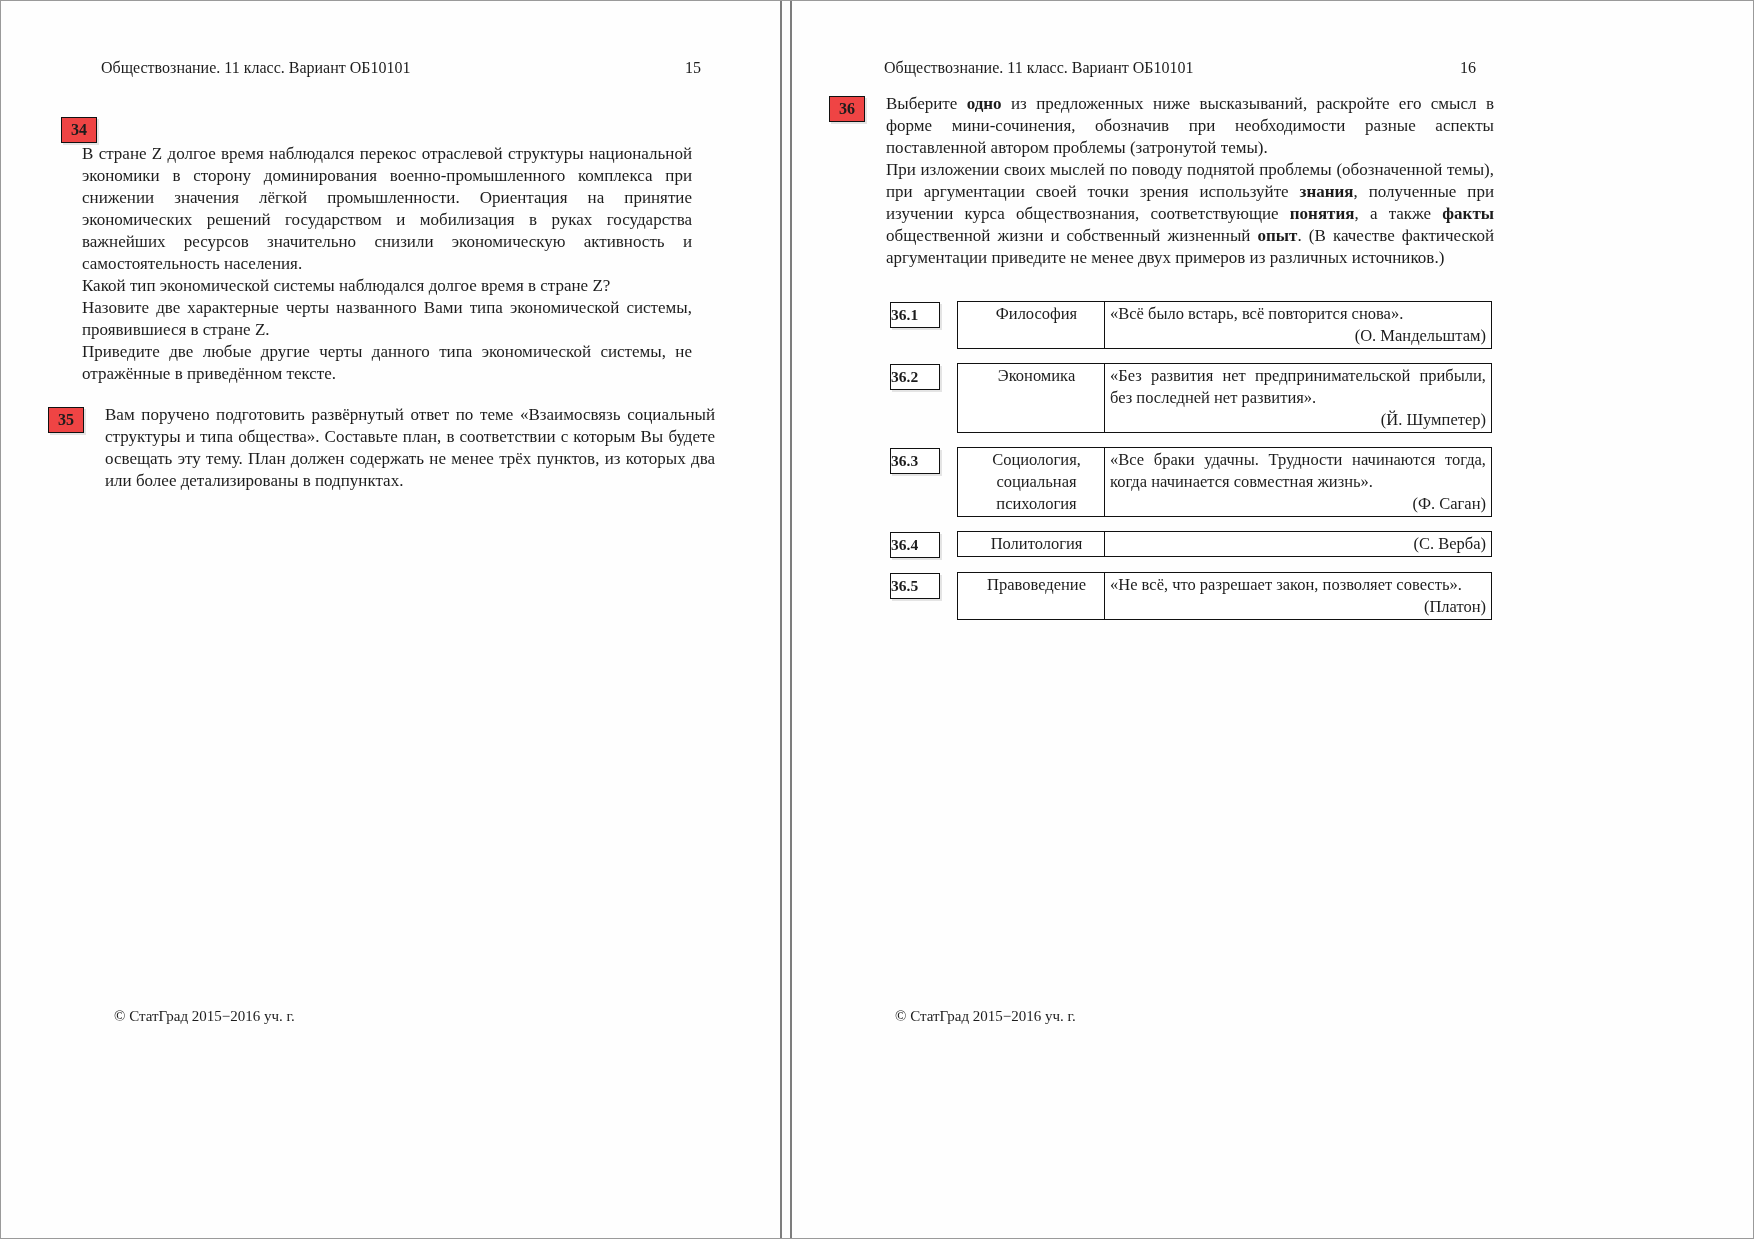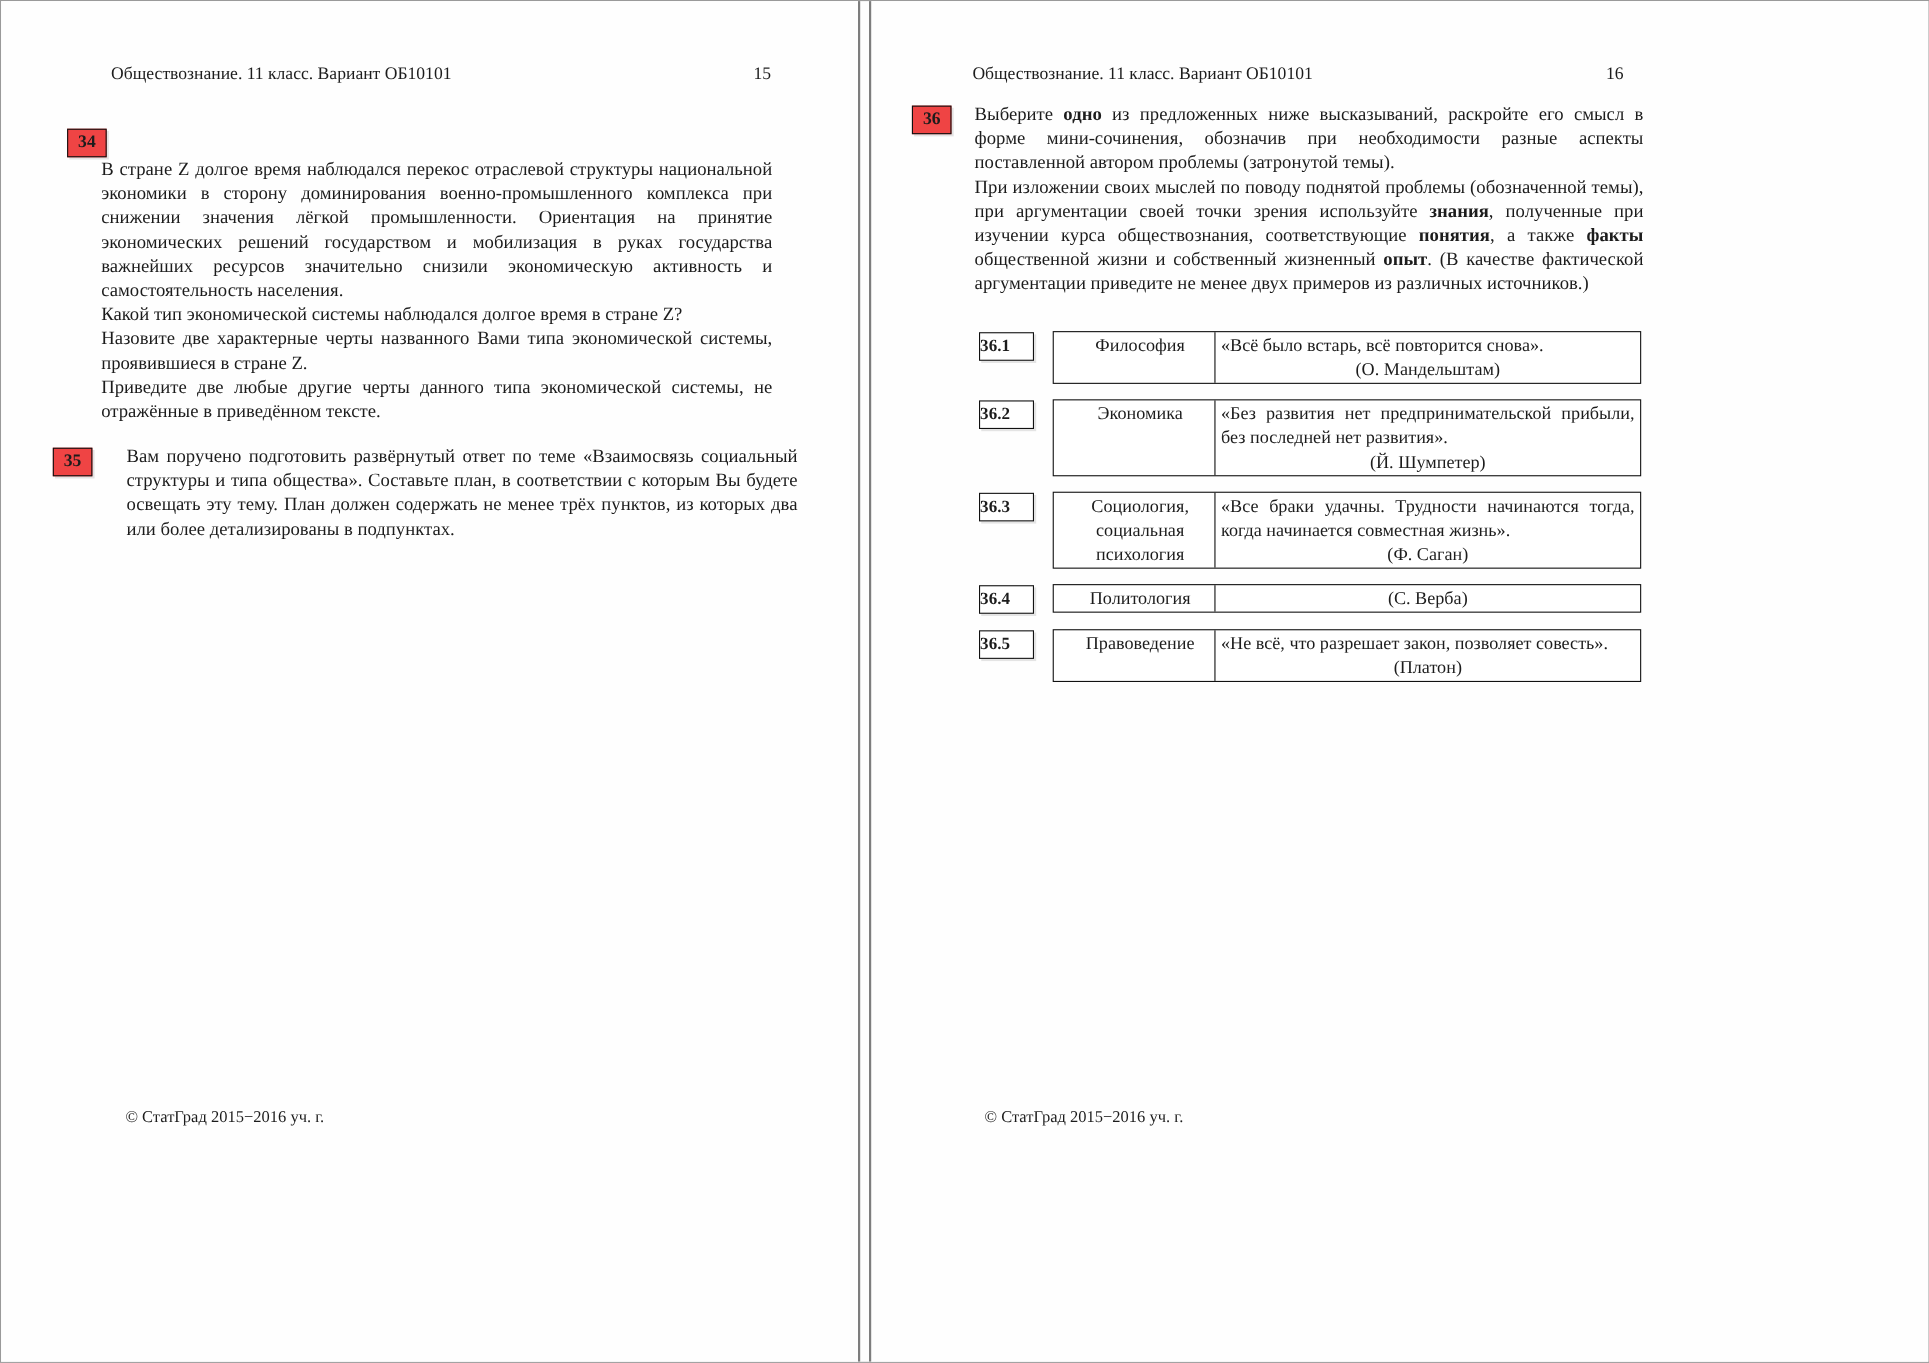--- a/index.html
+++ b/index.html
@@ -36,21 +36,21 @@
     border: 1.5px solid #111;
     box-shadow: 2px 2px 0 rgba(0,0,0,0.10);
     font-weight: bold; font-size: 16px; line-height: 24px;
     text-align: center;
     background: #ef4444;
   }
   .qtext {
     text-align: justify;
     font-size: 17px; line-height: 22px;
   }
-  .page-left  .qtext { margin-left: 31px; width: 610px; }
+  .page-left  .qtext { margin-left: 21px; width: 610px; }
   .page-right .qtext { margin-left: 21px; width: 608px; }
   .para { margin: 0; }
   b { font-weight: bold; margin-top: 20px; }
 
   #q34 { top: 113px; left: 60px; flex-direction: column; }
   #q35 { top: 403px; left: 47px; justify-content: space-between; }
   #q36 { top: 92px;  left: 37px; }
 
   .quote-table-section { position: absolute; top: 300px; left: 98px; width: 640px; }
   .trow { display: flex; align-items: flex-start; margin-bottom: 14px; }
@@ -80,21 +80,21 @@
     text-align: center;
     font-size: 16.5px; line-height: 22px;
   }
   .tquote {
     box-sizing: border-box;
     flex: 1;
     padding: 1px 5px;
     font-size: 16.5px; line-height: 22px;
   }
   .tquote .q { text-align: justify; }
-  .tquote .a { text-align: center; }
+  .tquote .a { text-align: right; }
 
   .page-footer { position: absolute; top: 1007px; font-size: 15px; }
   .page-left  .page-footer { left: 113px; }
   .page-right .page-footer { left: 103px; }
 </style>
 </head>
 <body>
 
 <div class="sheet">
 

